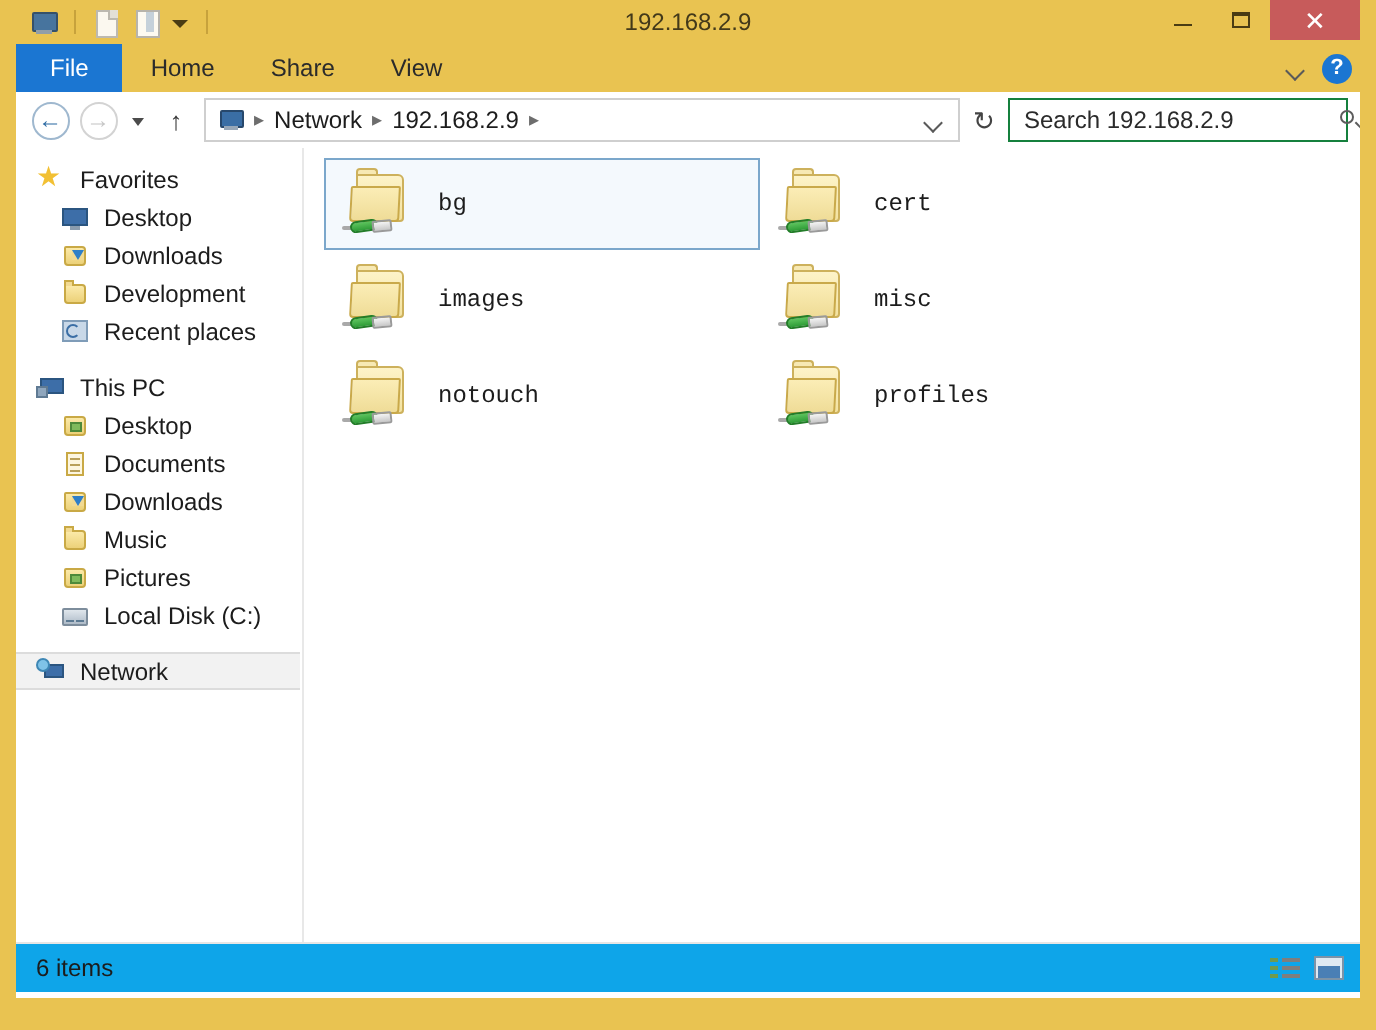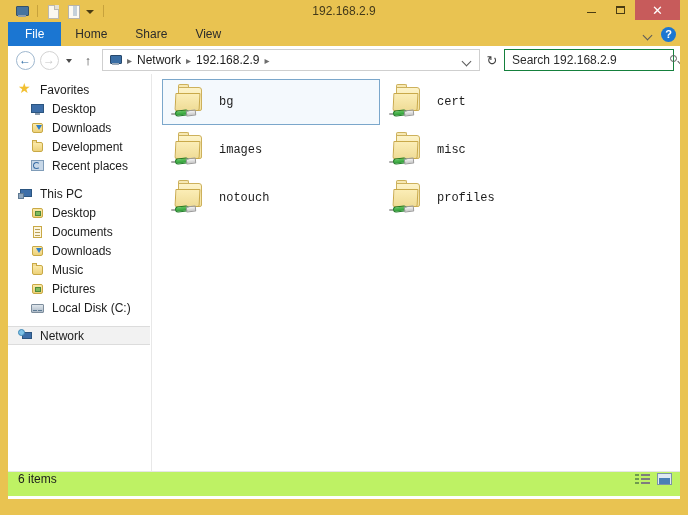--- a/index.html
+++ b/index.html
@@ -659,22 +659,23 @@
     width: 7px; height: 2px;
     background: #a9a9a9;
     border-radius: 1px;
   }
 
   
   .statusbar {
     height: 24px;
     border-top: 1px solid #e6e6e6;
     display: flex;
+    align-items: center;
     padding: 0 6px 0 10px;
-    background: #bef264;
+    background: #0ea5e9;
     position: relative;
   }
   .status-text {
     font-size: 12px;
     color: #1c1c1c;
   }
   .viewbtns {
     position: absolute;
     right: 7px;
     display: flex;

